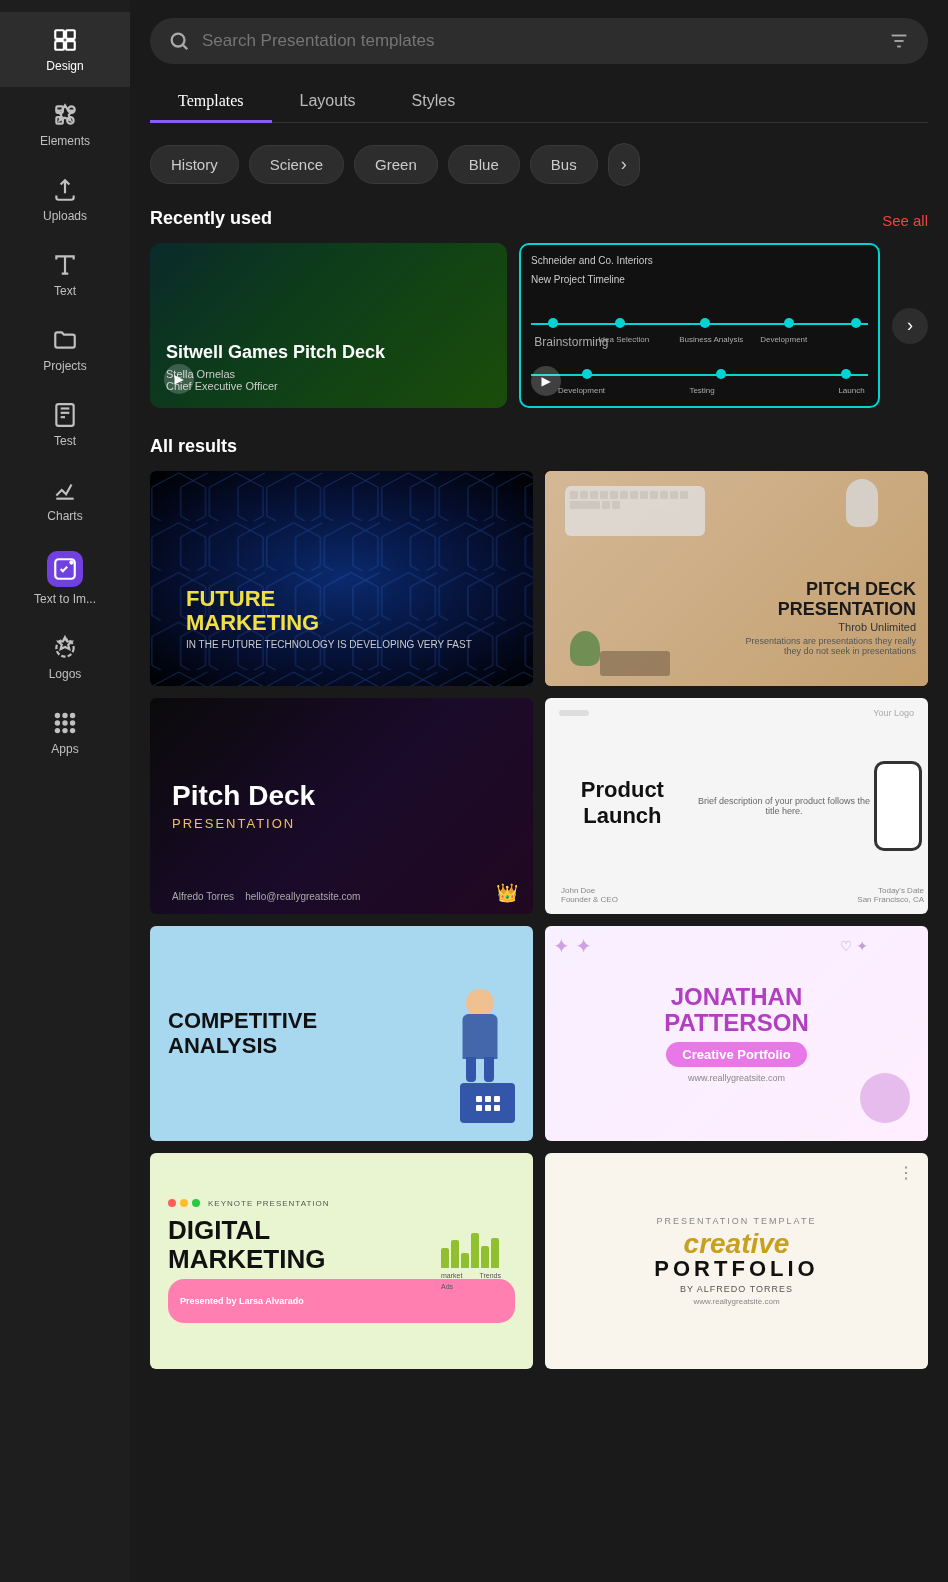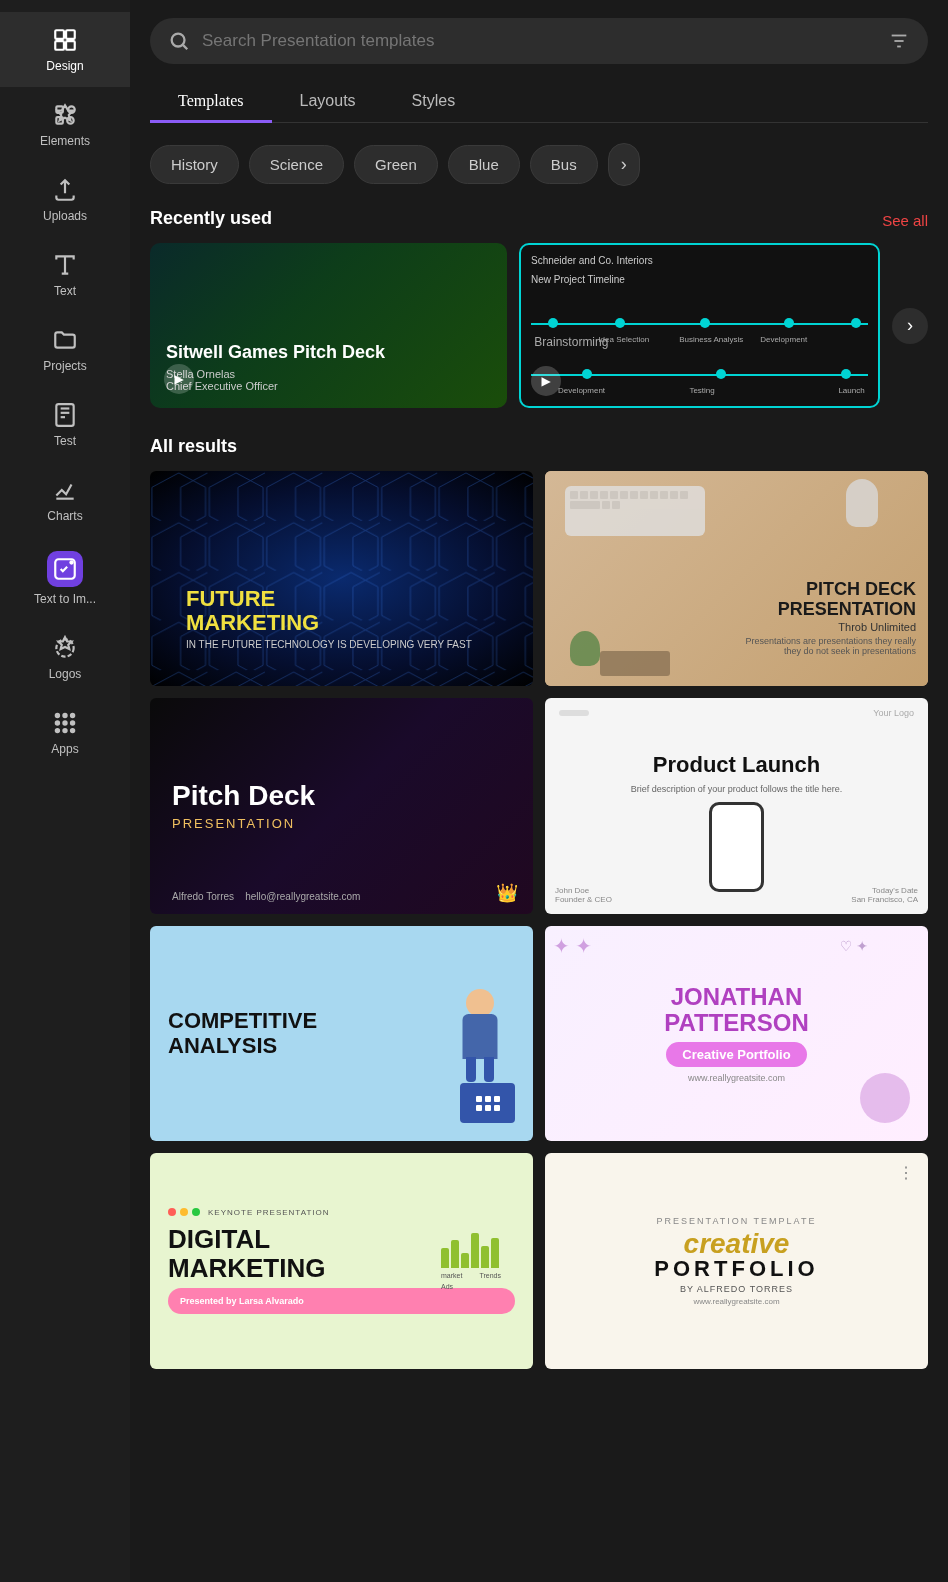--- a/index.html
+++ b/index.html
@@ -340,24 +340,24 @@
       position: absolute;
       bottom: 10px;
       right: 14px;
       font-size: 18px;
     }
 
     
     .card-product-launch {
       background: #f5f5f5;
       display: flex;
-      flex-direction: column;
-      align-items: center;
-      justify-content: flex-end;
-      padding: 14px;
+      flex-direction: row;
+      align-items: center;
+      justify-content: space-between;
+      padding: 6px;
       position: relative;
     }
     .product-launch-title {
       color: #111;
       font-size: 22px;
       font-weight: 800;
       text-align: center;
       margin-bottom: 6px;
     }
     .product-launch-desc {
@@ -537,21 +537,21 @@
     .digital-main-title {
       color: #111;
       font-size: 26px;
       font-weight: 900;
       line-height: 1.1;
     }
     .digital-presenter {
       background: #ff80b0;
       color: #fff;
       border-radius: 16px;
-      padding: 8px 12px;
+      padding: 17px 12px;
       font-size: 9px;
       font-weight: 600;
       display: inline-block;
       margin-top: 6px;
     }
     .digital-charts-area {
       position: absolute;
       right: 12px;
       top: 12px;
       bottom: 12px;

